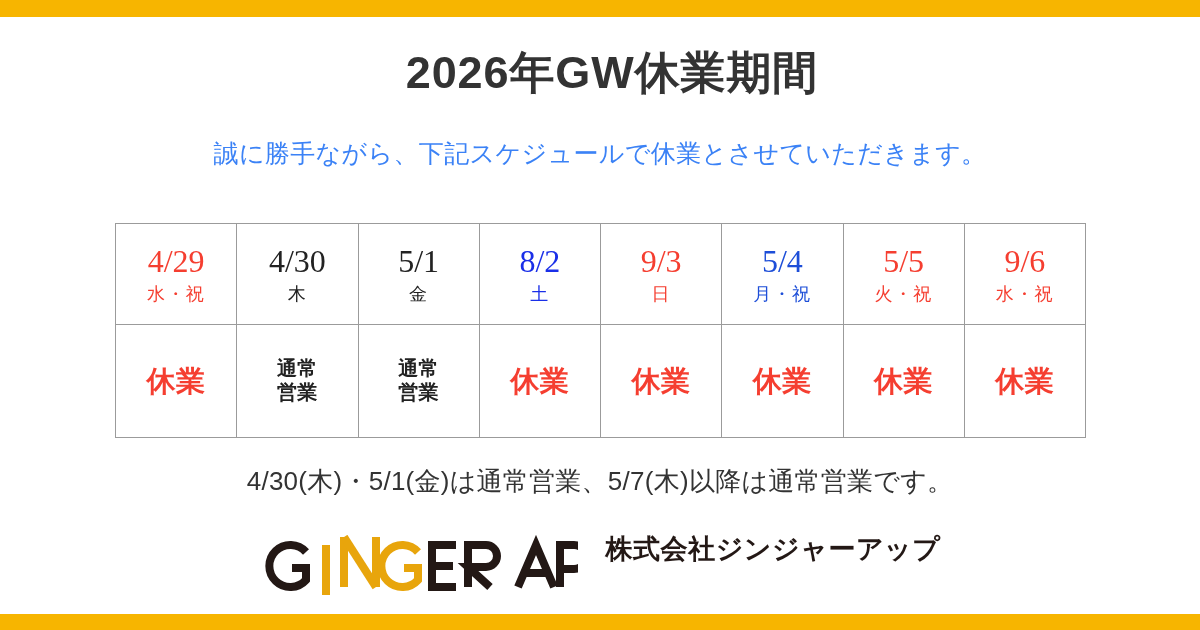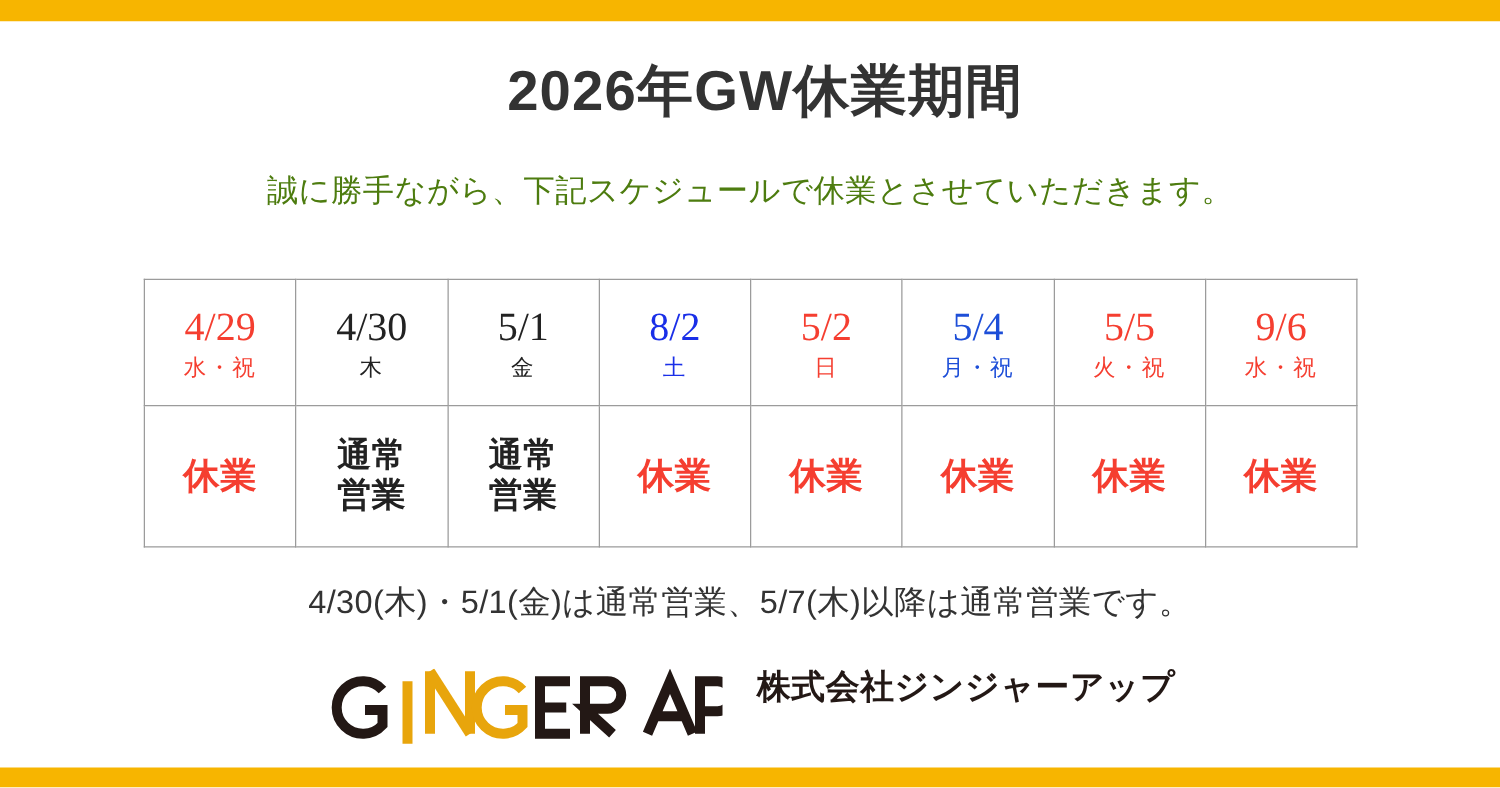--- a/index.html
+++ b/index.html
@@ -62,21 +62,21 @@
 
   .subtitle {
     position: absolute;
     left: 0;
     top: 120px;
     width: 1200px;
     text-align: center;
     font-size: 25px;
     font-weight: 400;
     letter-spacing: 0.015em;
-    color: #4d7c0f;
+    color: #3b82f6;
     line-height: 1.3;
     white-space: nowrap;
   }
 
   .schedule-table {
     position: absolute;
     left: 115px;
     top: 206px;
     width: 962px;
     border-collapse: collapse;
@@ -117,21 +117,21 @@
   .c-blue  { color: #1a2fe8; }
   .c-black { color: #222222; }
 
   .status {
     font-size: 29px;
     font-weight: 700;
     line-height: 1.18;
     letter-spacing: 0.02em;
     display: block;
   }
-  .status.two-line { font-size: 27px; }
+  .status.two-line { font-size: 20px; }
 
   .note {
     position: absolute;
     left: 0;
     top: 447px;
     width: 1200px;
     text-align: center;
     font-size: 26px;
     font-weight: 400;
     color: #333333;
@@ -191,21 +191,21 @@
             </td>
             <td class="c-black" style="color: rgb(34, 34, 34); border-color: rgb(155, 155, 155);">
               <span class="date-main">5/1</span>
               <span class="date-dow">金</span>
             </td>
             <td class="c-blue" style="color: rgb(26, 47, 232); border-color: rgb(155, 155, 155);">
               <span class="date-main">8/2</span>
               <span class="date-dow">土</span>
             </td>
             <td class="c-red" style="color: rgb(245, 62, 48); border-color: rgb(155, 155, 155);">
-              <span class="date-main">5/2</span>
+              <span class="date-main">9/3</span>
               <span class="date-dow">日</span>
             </td>
             <td class="c-red" style="color: #1d4ed8; border-color: rgb(155, 155, 155);">
               <span class="date-main">5/4</span>
               <span class="date-dow">月・祝</span>
             </td>
             <td class="c-red" style="color: rgb(245, 62, 48); border-color: rgb(155, 155, 155);">
               <span class="date-main">5/5</span>
               <span class="date-dow">火・祝</span>
             </td>

